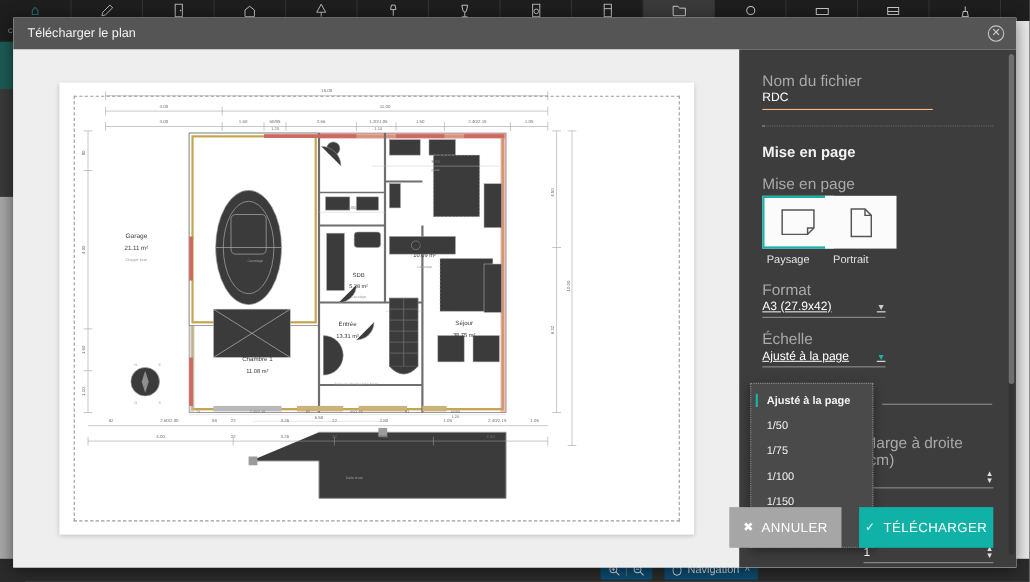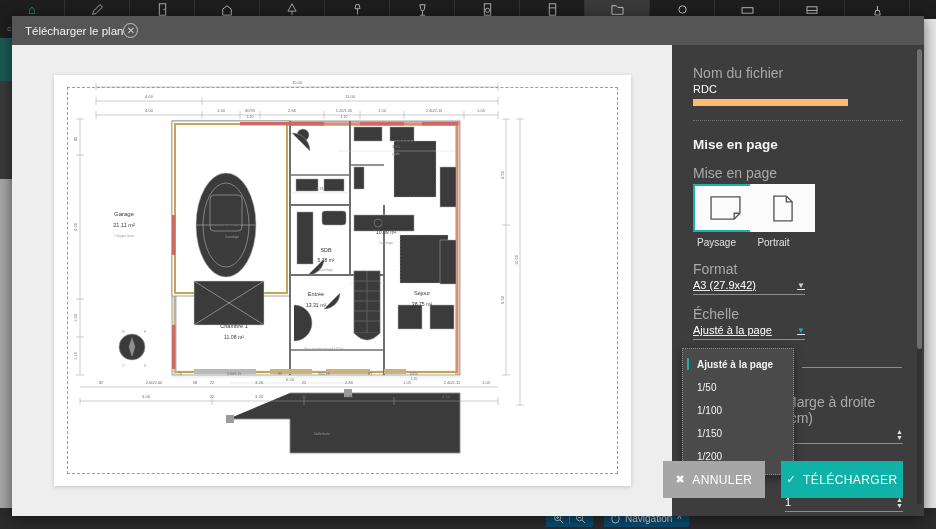--- a/index.html
+++ b/index.html
@@ -60,21 +60,21 @@
   
   #modal {
     position:absolute; left:12px; top:16px;
     width:912px; height:500px;
     background:#f0f0f0;
     box-shadow:0 2px 14px rgba(0,0,0,.55);
     overflow:hidden;
   }
   #modal-titlebar {
     height:29px; background:#555555;
-    display:flex; align-items:center; justify-content:flex-start;
+    display:flex; align-items:center; justify-content:space-between;
     padding:0 11px 0 13px;
   }
   #modal-title { color:#f2f2f2; font-size:11.5px; }
   #modal-close {
     width:15px; height:15px; border:1px solid #cfcfcf; border-radius:50%;
     color:#dcdcdc; font-size:10px; line-height:13px; text-align:center;
     cursor:pointer; opacity:.9;
   }
   #modal-body { display:flex; height:471px; }
 
@@ -105,21 +105,21 @@
     background:#333;
   }
   #side-scroll-thumb {
     position:absolute; right:2px; top:4px; width:5px; height:300px;
     background:#6f6f6f; border-radius:3px;
   }
   .sec-title { font-size:13.5px; font-weight:bold; color:#f2f2f2; margin-bottom:13px; }
   .field-label { font-size:14px; color:#a9a9a9; margin-bottom:2px; }
   .field-value { font-size:11px; color:#ffffff; }
   .underline-field {
-    border-bottom:7px solid #fdba74; padding-bottom:4px; margin-bottom:4px;
+    border-bottom:1px solid #fdba74; padding-bottom:4px; margin-bottom:4px;
     display:flex; justify-content:space-between;
   }
   .hr-dot { border-top:1px dotted #6e6e6e; margin:14px 0 16px 0; }
 
   .pagelayout-row { display:flex; gap:10px; margin-top:3px; }
   .pl-item { width:47px; cursor:pointer; }
   .pl-box {
     width:65px; height:48px; background:#fbfbfb;
     display:flex; align-items:center; justify-content:center;
   }
@@ -612,20 +612,21 @@
                 <i>▲</i>
                 <i>▼</i>
               </span>
           </div>
         </div>
       </div>
 
       <div id="scale-dropdown">
         <div class="dd-item current">Ajusté à la page</div>
         <div class="dd-item">1/50</div>
+        <div class="dd-item">1/75</div>
         <div class="dd-item">1/100</div>
         <div class="dd-item">1/150</div>
         <div class="dd-item">1/200</div>
       </div>
 
       <div id="footer-buttons">
         <div class="btn" id="cancel-button">
           <span class="btn-ico">✖</span>
           <span>ANNULER</span>
         </div>

